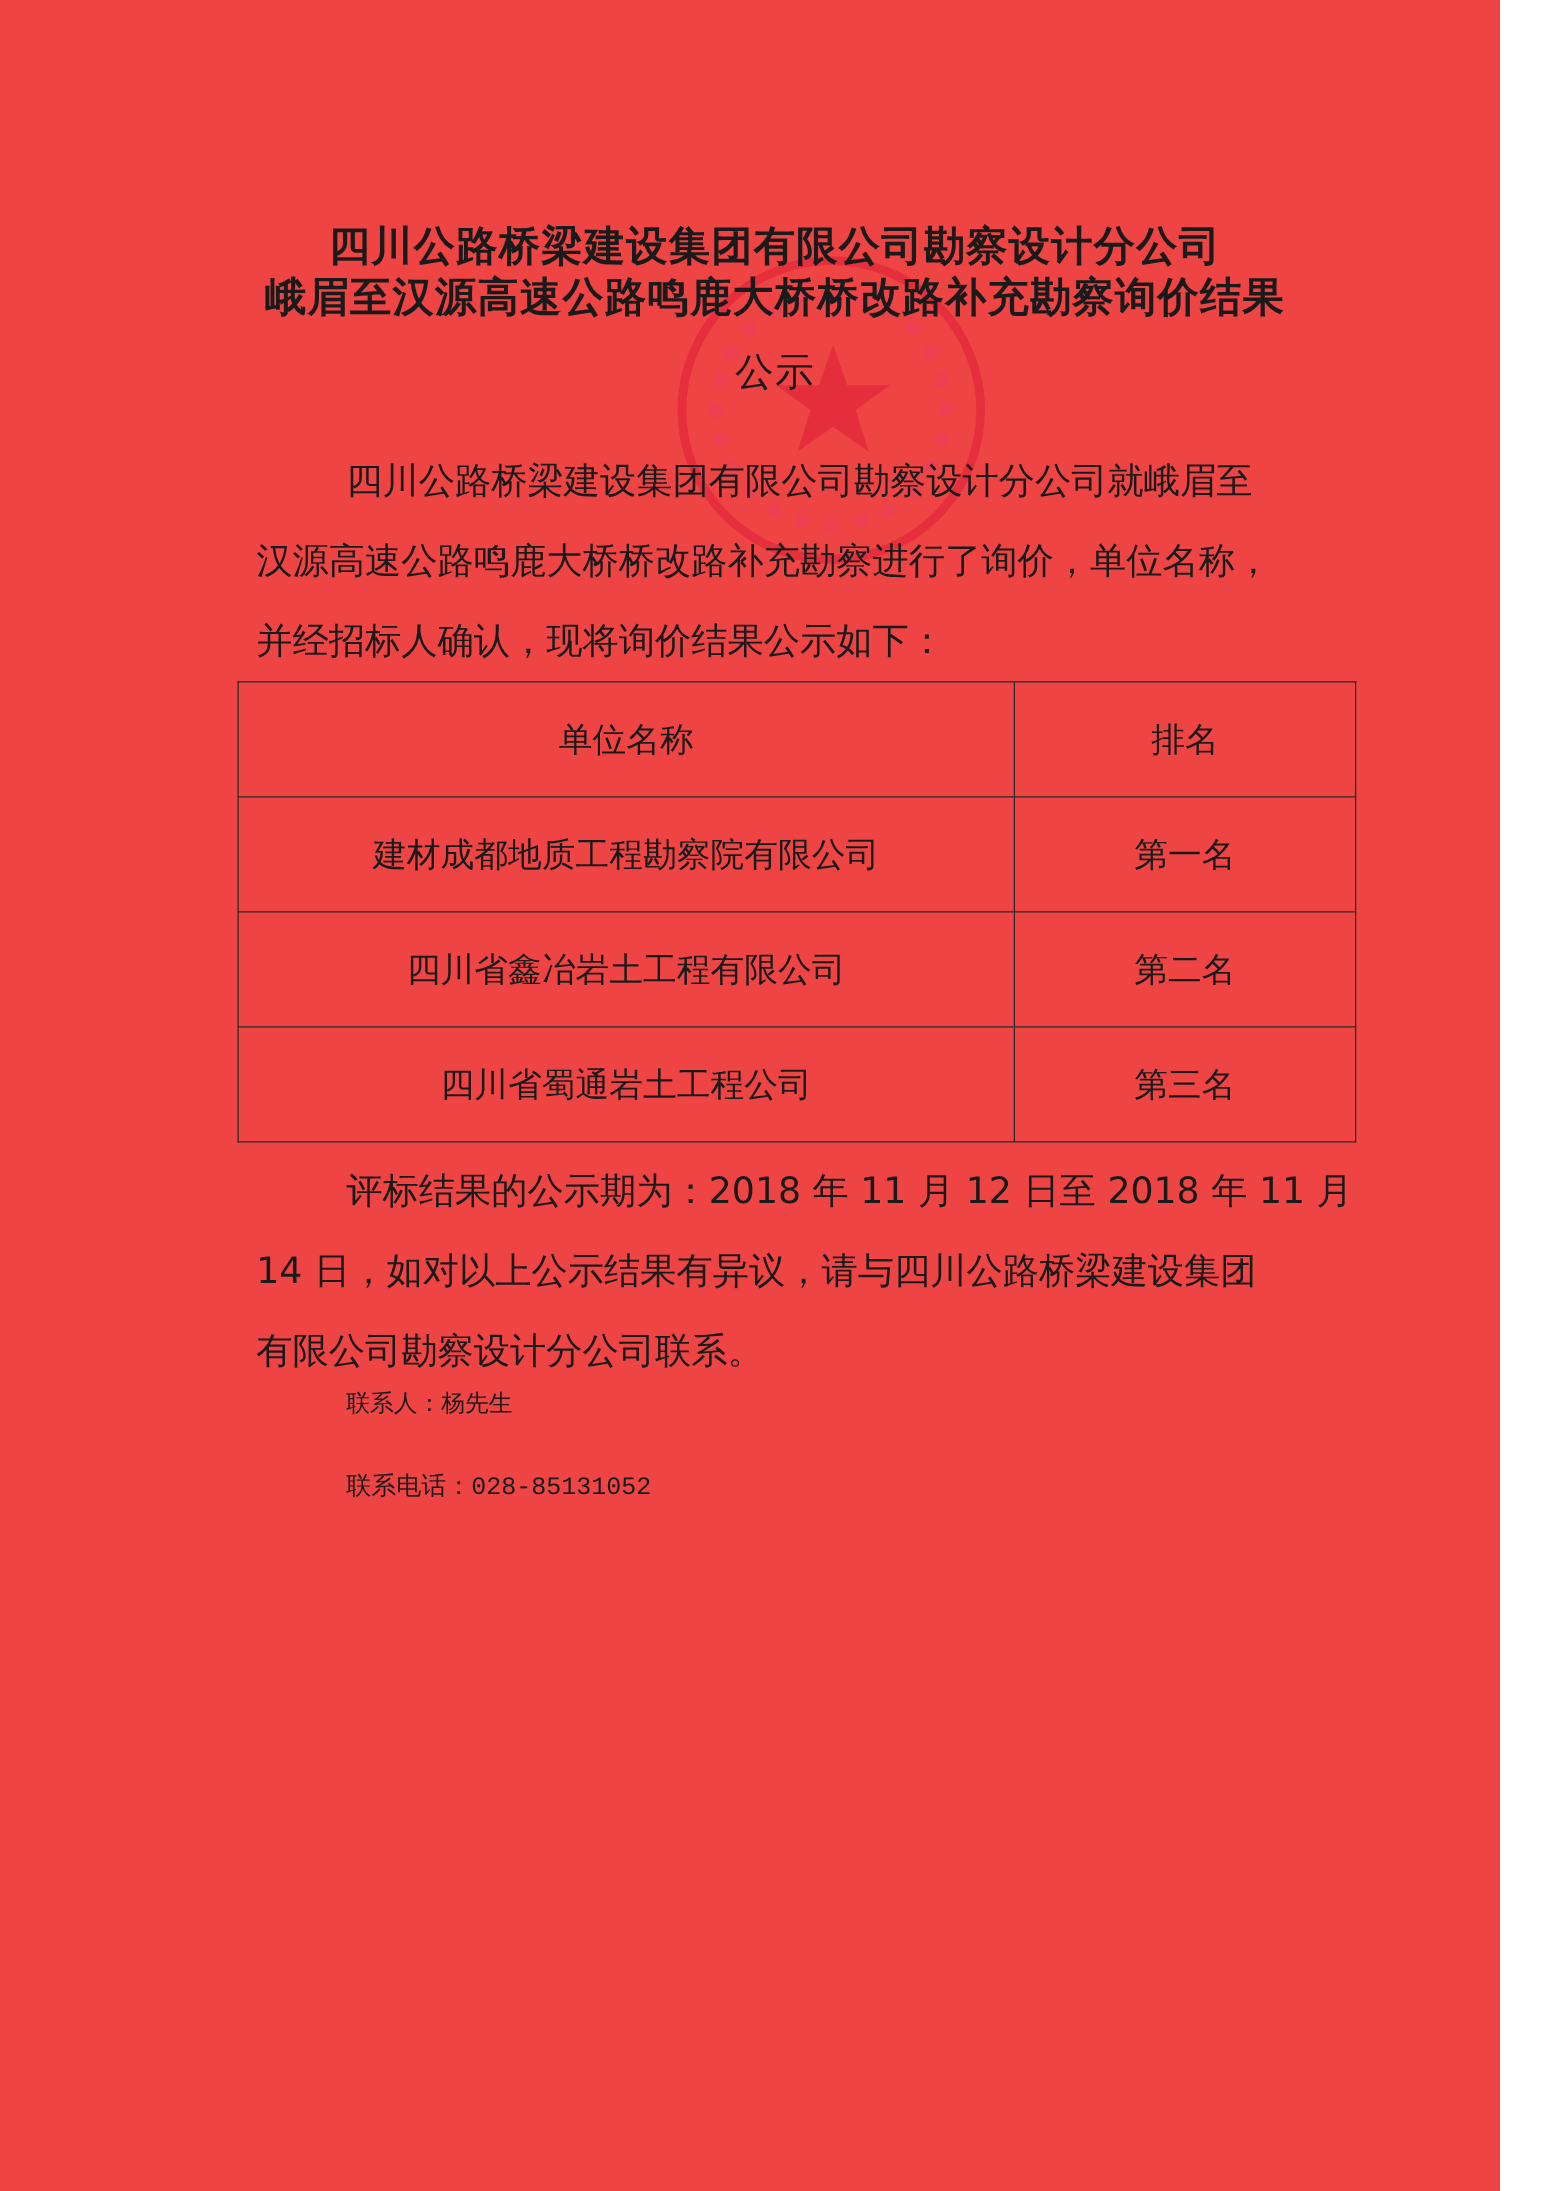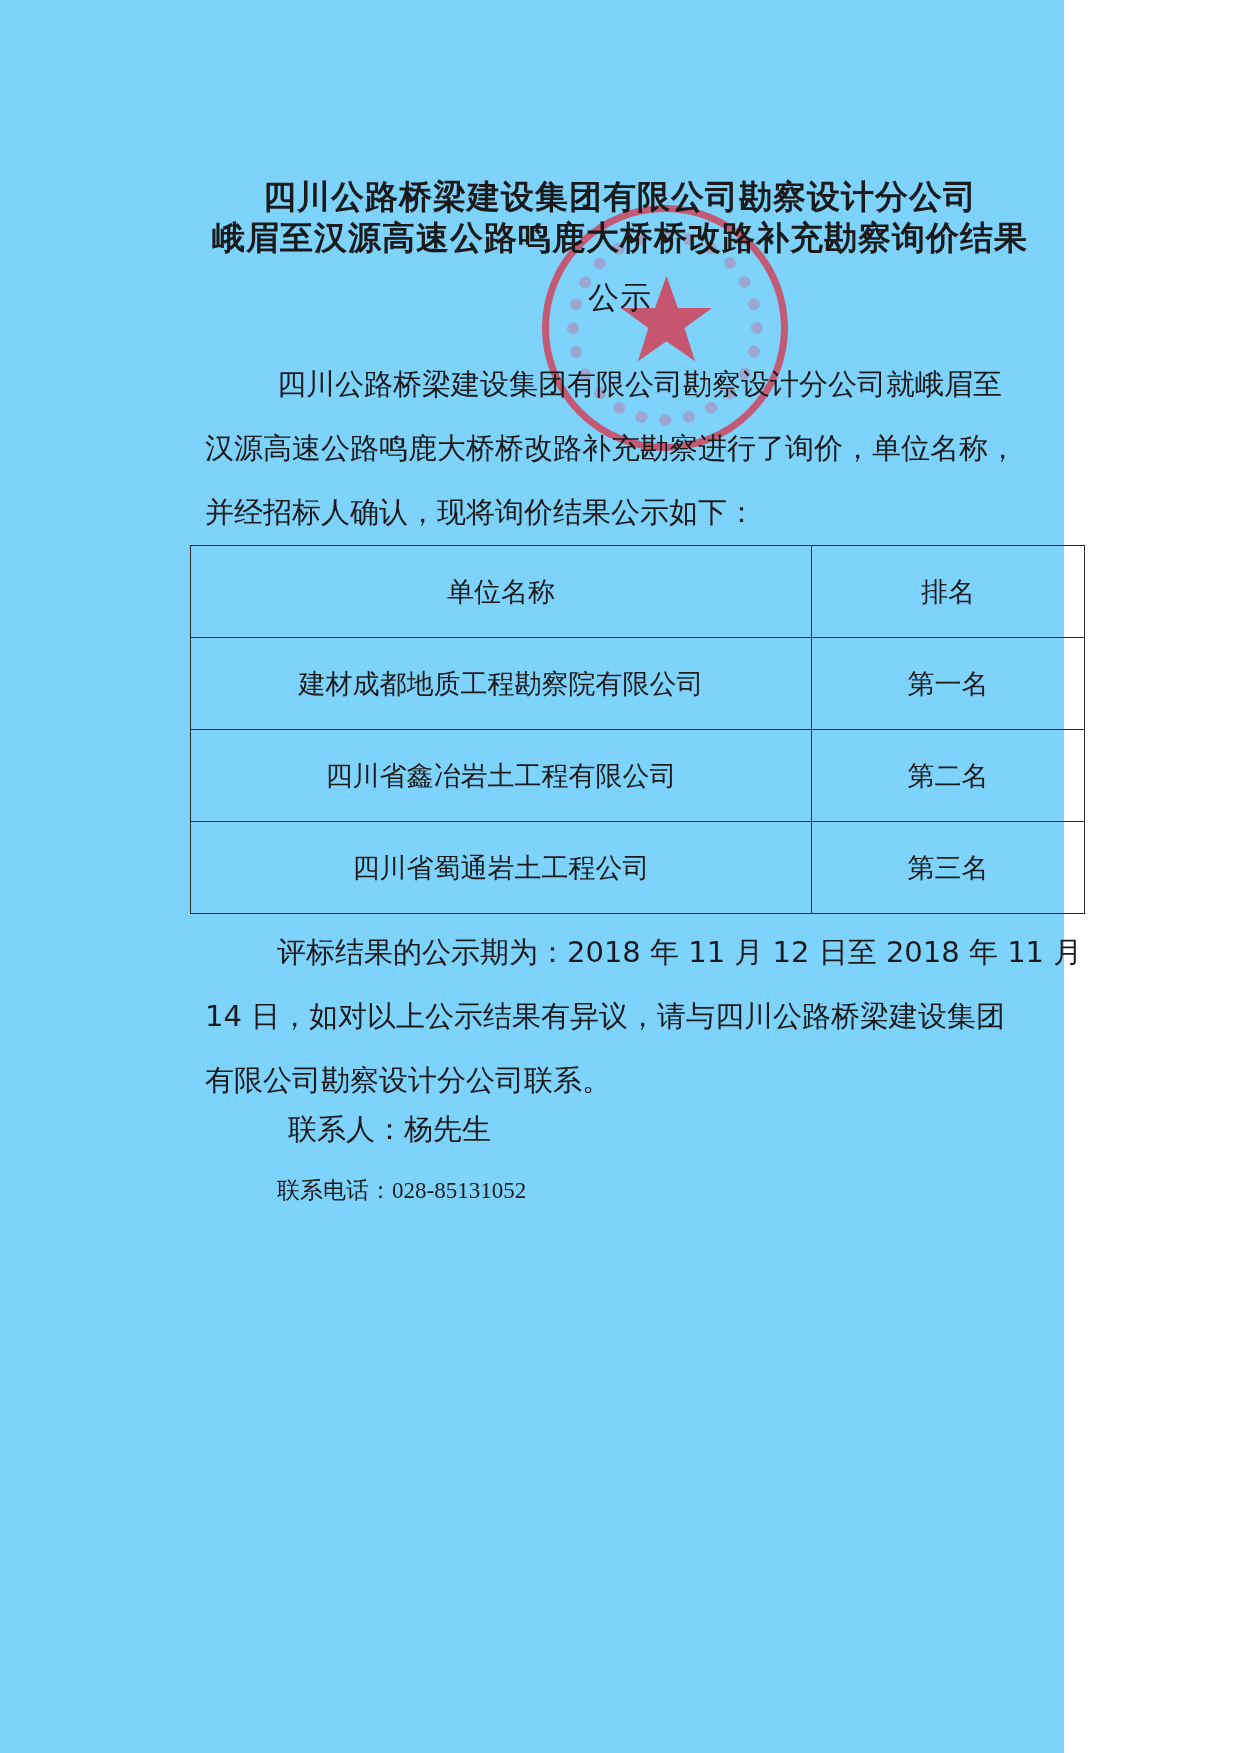--- a/index.html
+++ b/index.html
@@ -11,23 +11,23 @@
       width: 1240px;
       height: 1753px;
       position: relative;
       overflow: hidden;
       font-family: "DejaVu Serif", "Liberation Serif", serif;
       color: #1a1a1a;
     }
     .page {
       position: absolute;
       left: 0; top: 0;
-      width: 1064px;
+      width: 1200px;
       height: 1753px;
-      background: #7dd3fc;
+      background: #ef4444;
     }
     .title-line {
       position: absolute;
       left: 0;
       width: 1240px;
       text-align: center;
       font-size: 33px;
       font-weight: bold;
       letter-spacing: 1px;
       font-family: "DejaVu Sans", "Liberation Sans", sans-serif;
@@ -68,32 +68,32 @@
       height: 91px;
       padding: 0;
       margin-left: 40px;
     }
     .results-table .col-name { width: 622px; }
     .results-table .col-rank { width: 273px; }
 
     .para-period { top: 920px; }
     .contact-person {
       position: absolute;
-      left: 288px;
+      left: 277px;
       top: 1110px;
-      font-size: 29px;
+      font-size: 19px;
       font-family: Liberation Sans, sans-serif;
       z-index: 2;
     }
     .contact-phone {
       position: absolute;
       left: 277px;
       top: 1175px;
-      font-size: 23px;
-      font-family: Liberation Serif, serif;
+      font-size: 20px;
+      font-family: Liberation Mono, monospace;
       z-index: 2;
     }
 
     
     .seal {
       position: absolute;
       left: 542px;
       top: 205px;
       width: 246px;
       height: 246px;

